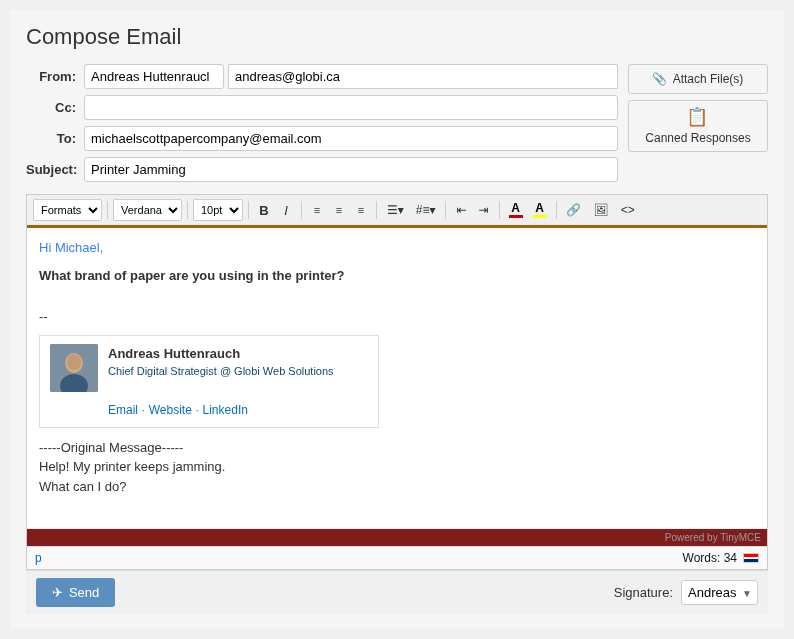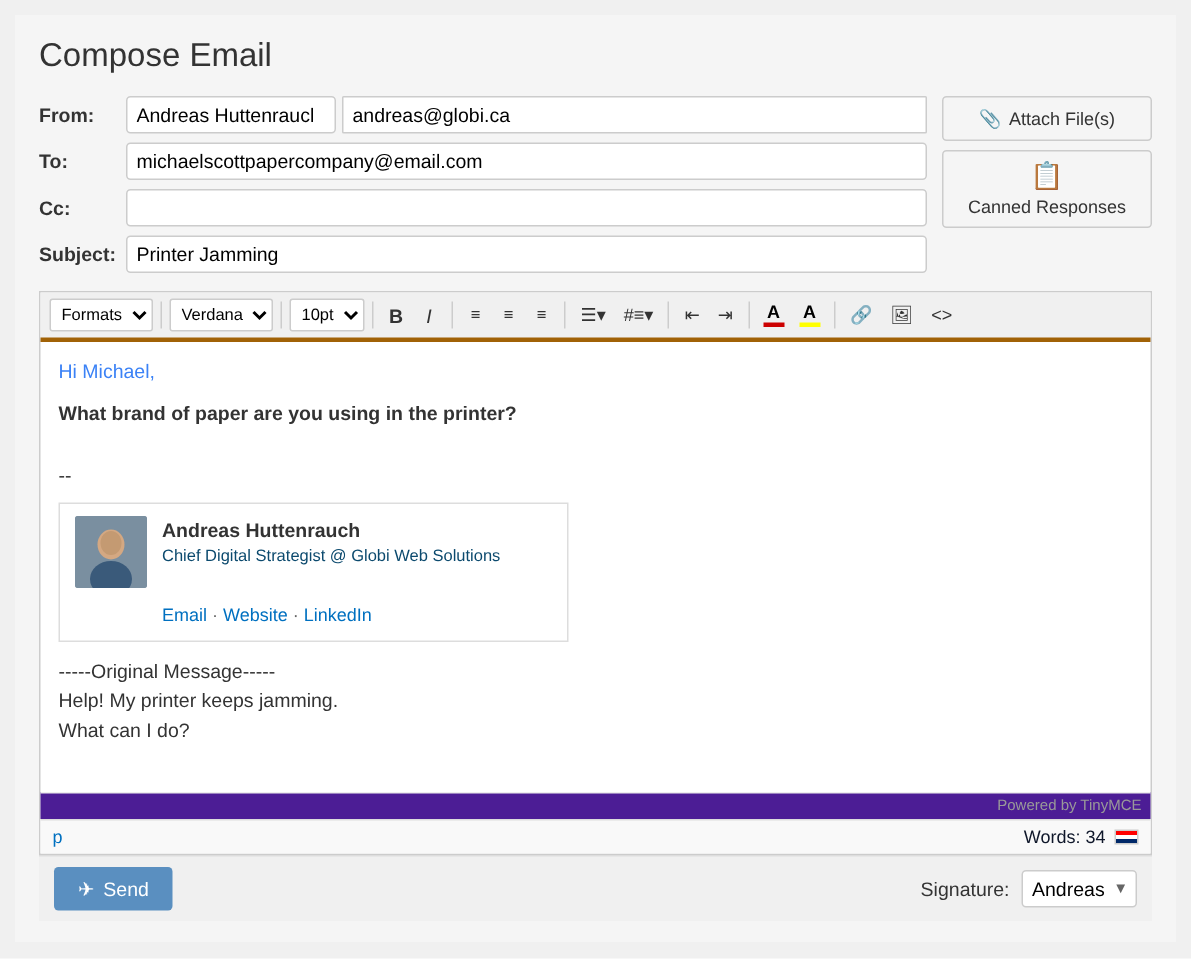--- a/index.html
+++ b/index.html
@@ -34,21 +34,21 @@
     .form-row {
       display: flex;
       align-items: center;
       margin-bottom: 6px;
     }
     .form-label {
       width: 58px;
       font-weight: bold;
       color: #333;
       font-size: 13px;
-      text-align: left;
+      text-align: right;
       padding-right: 8px;
       flex-shrink: 0;
     }
     .from-fields {
       display: flex;
       flex: 1;
       gap: 4px;
     }
     .from-name {
       width: 140px;
@@ -233,21 +233,21 @@
     .original-msg {
       margin-top: 10px;
       color: #333;
       font-size: 13px;
     }
     .poweredby {
       text-align: right;
       padding: 3px 6px;
       font-size: 10px;
       color: #999;
-      background: #4c1d95;
+      background: #7f1d1d;
       border-top: 1px solid #eee;
     }
     .statusbar {
       background: #f9f9f9;
       border-top: 1px solid #ddd;
       padding: 4px 8px;
       display: flex;
       justify-content: space-between;
       align-items: center;
       font-size: 12px;
@@ -330,27 +330,27 @@
         <span class="form-label">From:</span>
         <div class="from-fields">
           <input type="text" class="from-name" value="Andreas Huttenraucl" style="">
           <div class="from-email-wrap">
             <select class="from-email"><option>andreas@globi.ca</option></select>
           </div>
         </div>
       </div>
 
       <div class="form-row">
+        <span class="form-label">Cc:</span>
+        <input type="text" class="field-input" style="">
+      </div>
+
+      <div class="form-row">
         <span class="form-label">To:</span>
         <input type="text" class="field-input" value="michaelscottpapercompany@email.com" style="">
-      </div>
-
-      <div class="form-row">
-        <span class="form-label">Cc:</span>
-        <input type="text" class="field-input" style="">
       </div>
 
       <div class="form-row">
         <span class="form-label">Subject:</span>
         <input type="text" class="field-input" value="Printer Jamming" style="">
       </div>
 
     </div>
 
     <div class="actions-panel">

